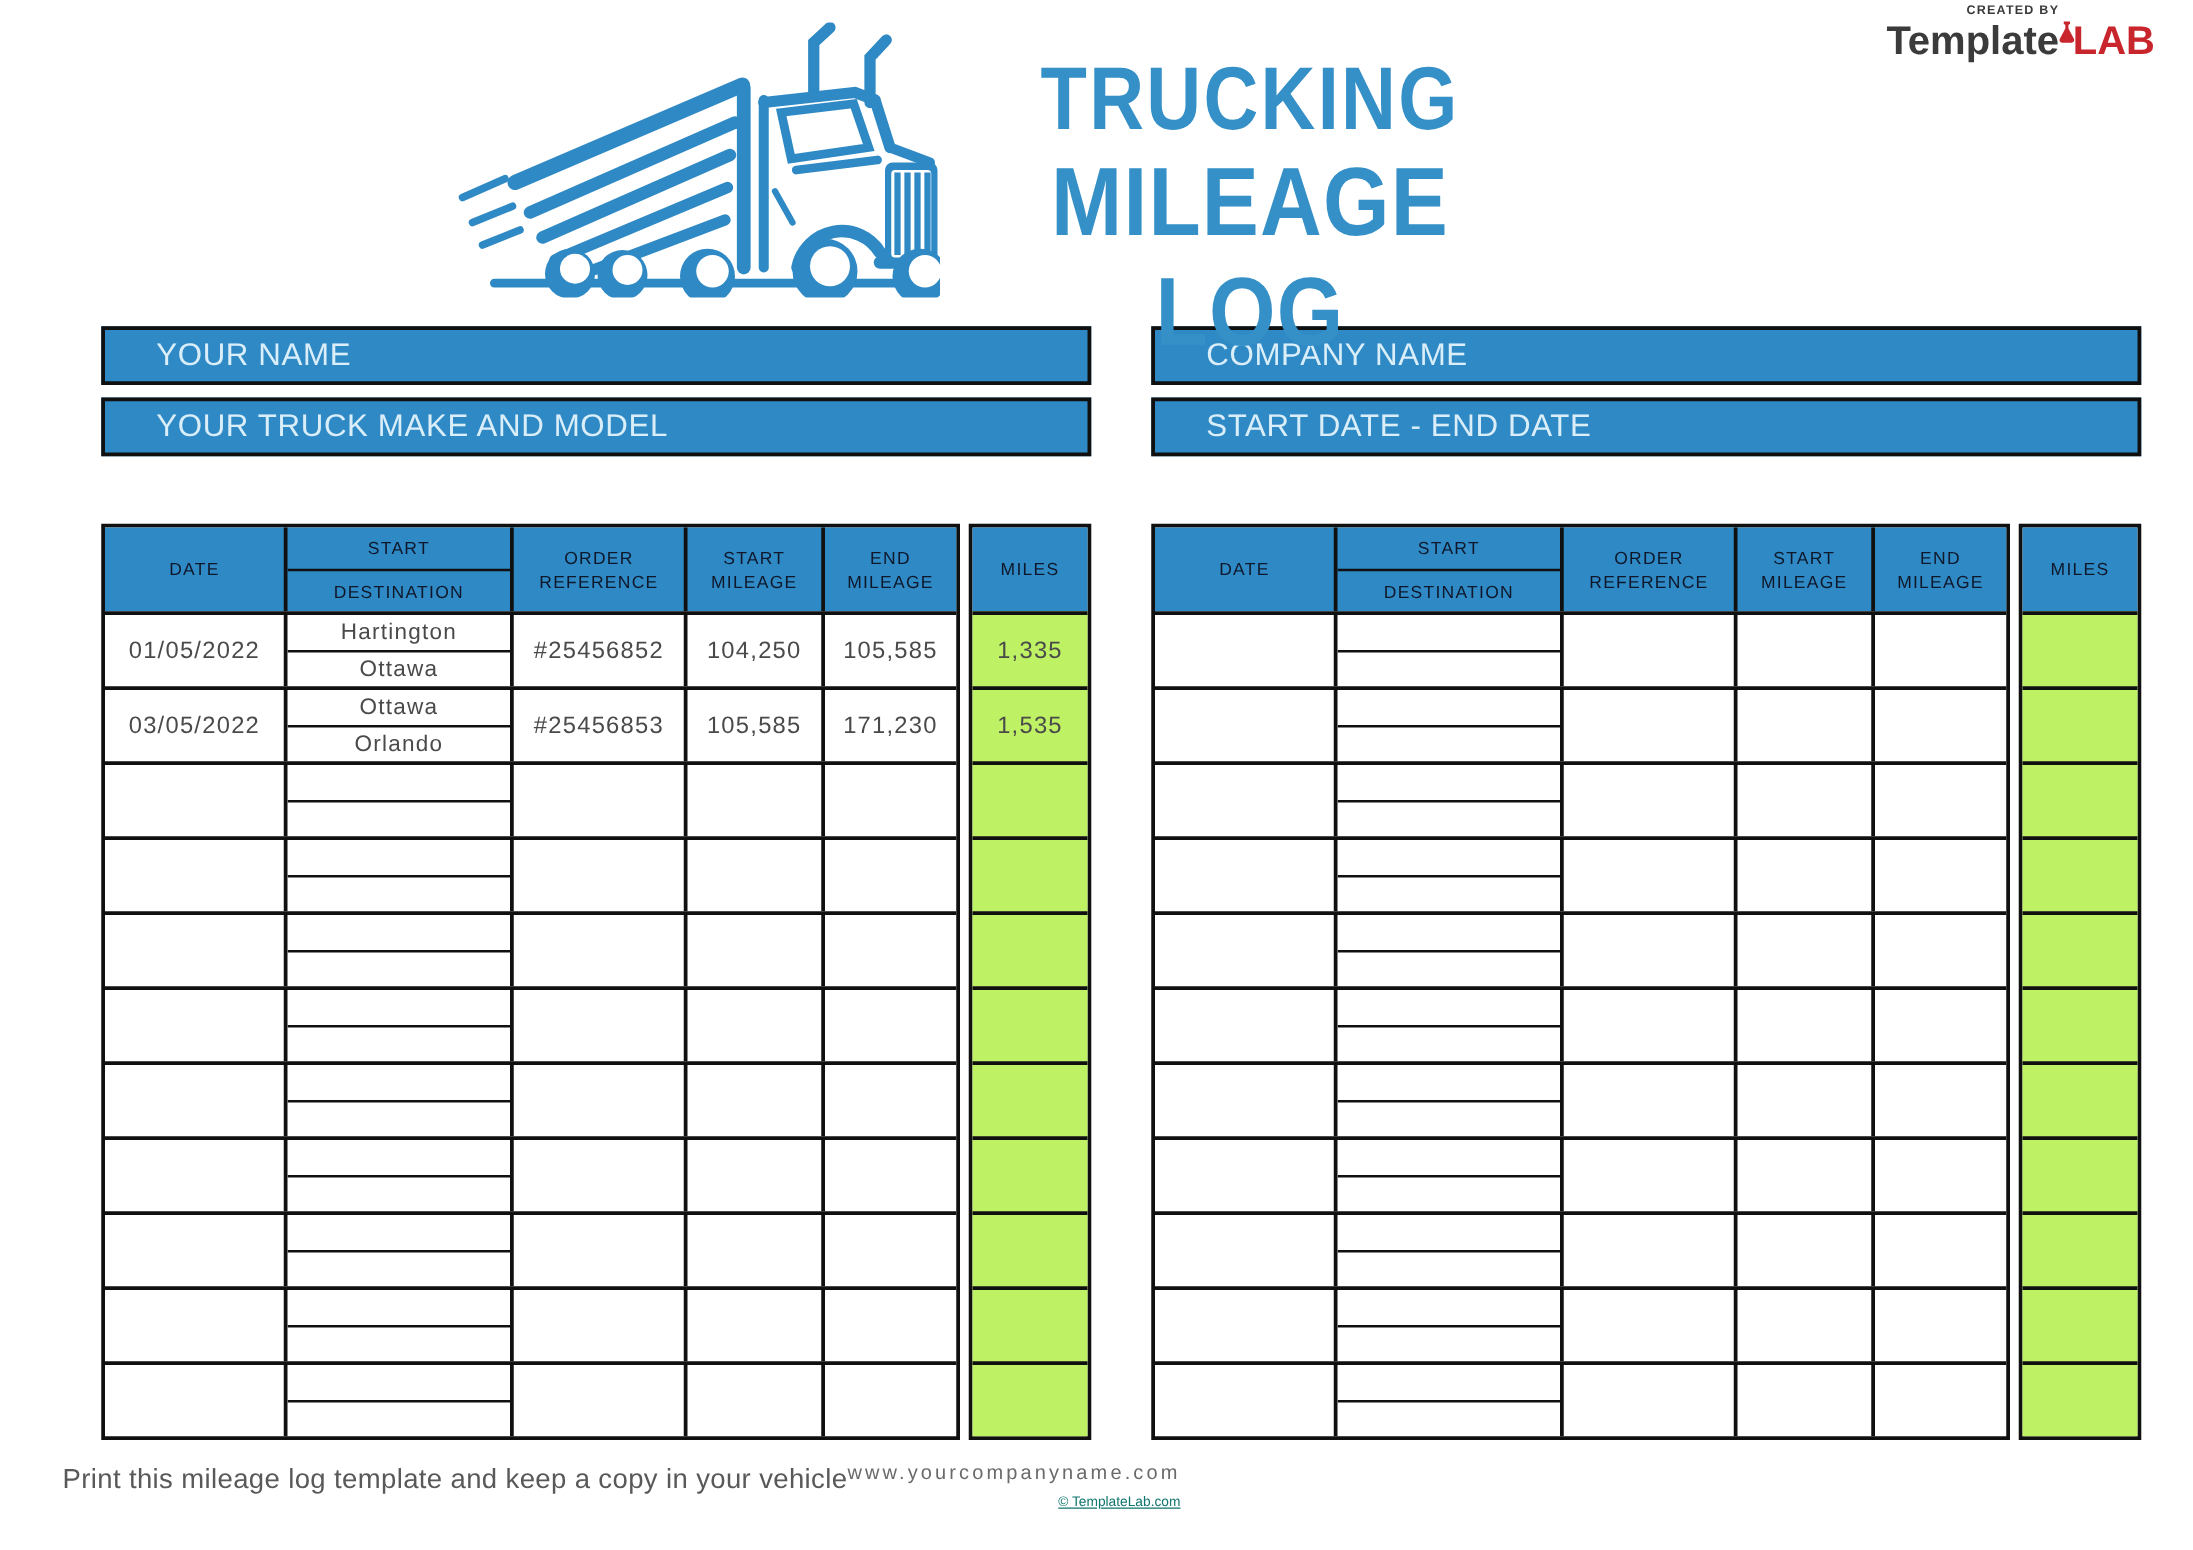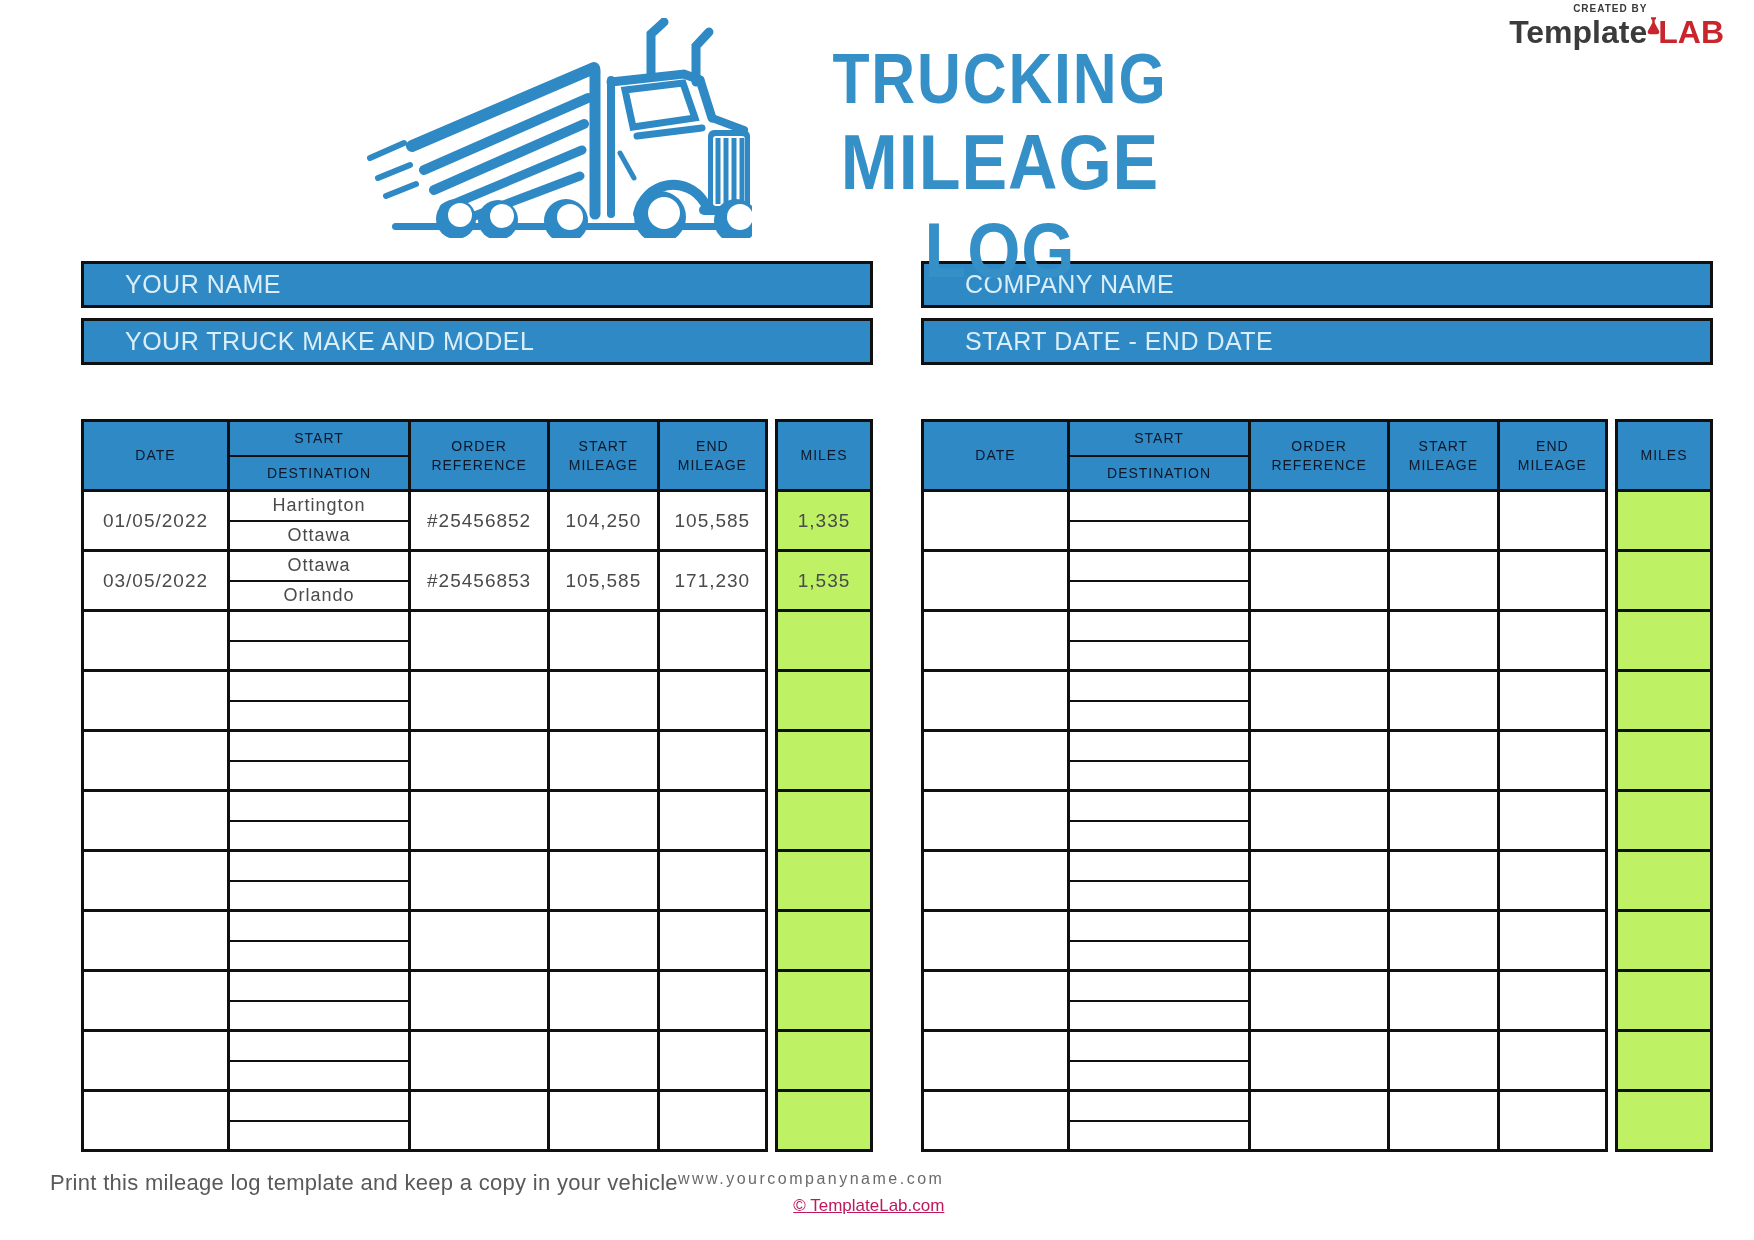--- a/index.html
+++ b/index.html
@@ -54,21 +54,21 @@
 
   .m-header { height:67px; background:#2e89c4; display:flex; align-items:center; justify-content:center; }
   .m-cell { height:60px; border-top:3px solid #101010; background:#bef264;
             display:flex; align-items:center; justify-content:center; }
 
   
   .footer { display:flex; align-items:flex-start; margin:18px 41px 0 50px; }
   .foot-left { color:#595959; font-size:22px; letter-spacing:0.3px; }
   .foot-right { text-align:right; }
   .foot-url { color:#6a6a6a; font-size:16px; letter-spacing:2.5px; }
-  .foot-link { color:#be185d; font-size:17px; text-decoration:underline; margin-top:8px; cursor:pointer; }
+  .foot-link { color:#0f766e; font-size:11px; text-decoration:underline; margin-top:8px; cursor:pointer; }
 </style>
 </head>
 <body>
 
 <div class="page">
 
   <div class="brand">
     <div class="created-by">CREATED BY</div>
     <div class="brand-name"><span class="brand-t1">Template</span><svg class="flask" viewBox="0 0 24 30">
           <path d="M8 1 h8 v3 l-2 1 v5 l7 13 c1.2 2.4 -0.6 5 -3 5 h-12 c-2.4 0 -4.2 -2.6 -3 -5 l7 -13 v-5 l-2 -1 z" fill="#c9252c"></path>

